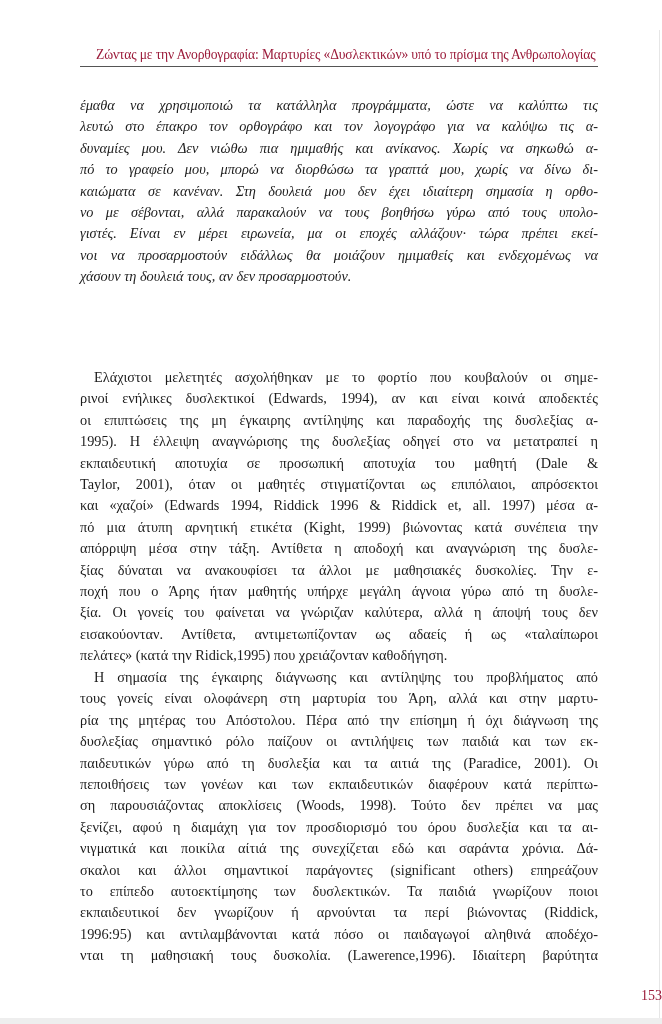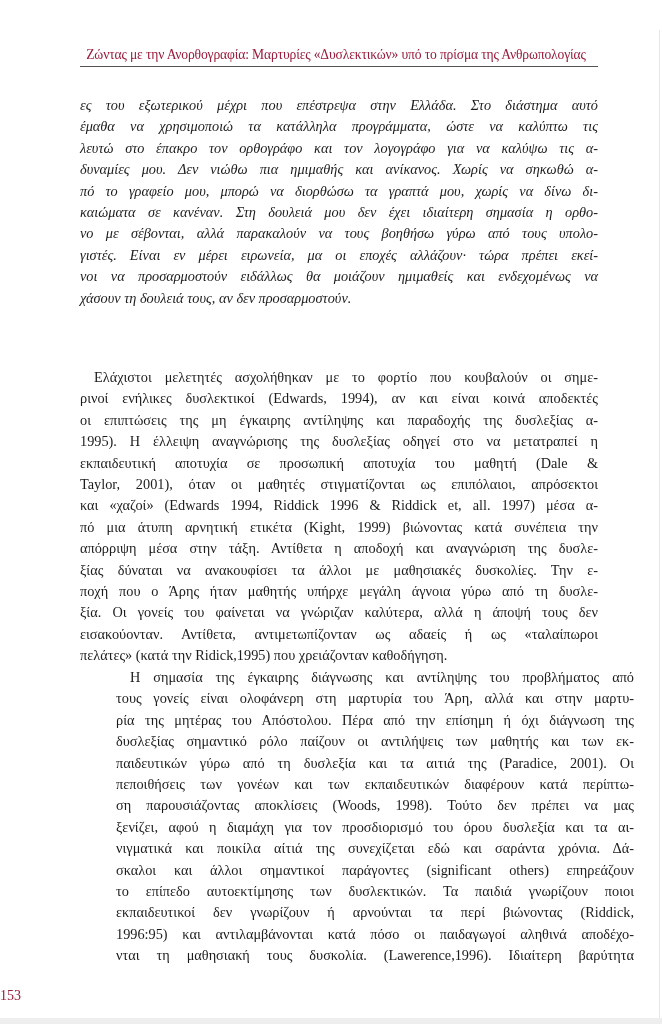--- a/index.html
+++ b/index.html
@@ -1,42 +1,41 @@
 <!DOCTYPE html>
 <html><head>
 <meta charset="utf-8">
 <style>
   html, body { margin:0; padding:0; }
   body { width:662px; height:1024px; background:#ffffff; position:relative; overflow:hidden;
          font-family:"Liberation Serif","DejaVu Serif",serif; color:#1c1c1c; }
   .page-edge { position:absolute; right:2px; top:30px; bottom:6px; width:1px; background:#e6e6e6; }
   .bottom-edge { position:absolute; left:0; right:0; bottom:0; height:6px; background:#eeeeee; }
-  .running-head { position:absolute; left:77px; top:47px; width:518px; text-align:center;
+  .running-head { position:absolute; left:96px; top:47px; width:518px; text-align:left;
                   font-size:13.6px; color:#9b1b3a; white-space:nowrap; letter-spacing:-0.15px; }
   .head-rule { position:absolute; left:80px; top:66px; width:518px; height:1px; background:#555; }
   .text-block { position:absolute; left:80px; width:518px; font-size:14.3px; line-height:21.4px; text-align:justify; }
   .quote { top:95px; font-style:italic; }
   .body1 { top:367px; }
-  .body2 { top:667px;margin-left:36px; }
+  .body2 { top:667px; }
   .line { display:block; text-align:justify; text-align-last:justify; white-space:nowrap; height:21.4px; overflow:visible; }
   .line.last { text-align-last:left; }
   .indent { padding-left:14px; }
-  .page-num { position:absolute; left:0; right:0; top:988px; text-align:left; font-size:14px; color:#9b1b3a; }
+  .page-num { position:absolute; left:0; right:0; top:988px; text-align:right; font-size:14px; color:#9b1b3a; }
 </style>
 </head>
 <body>
 
 <div class="page-edge"></div>
 <div class="bottom-edge"></div>
 
 <div class="running-head">Ζώντας με την Ανορθογραφία: Μαρτυρίες «Δυσλεκτικών» υπό το πρίσμα της Ανθρωπολογίας</div>
 <div class="head-rule"></div>
 
 <div class="text-block quote">
-  <span class="line">ες του εξωτερικού μέχρι που επέστρεψα στην Ελλάδα. Στο διάστημα αυτό</span>
   <span class="line">έμαθα να χρησιμοποιώ τα κατάλληλα προγράμματα, ώστε να καλύπτω τις</span>
   <span class="line">λευτώ στο έπακρο τον ορθογράφο και τον λογογράφο για να καλύψω τις α-</span>
   <span class="line">δυναμίες μου. Δεν νιώθω πια ημιμαθής και ανίκανος. Χωρίς να σηκωθώ α-</span>
   <span class="line">πό το γραφείο μου, μπορώ να διορθώσω τα γραπτά μου, χωρίς να δίνω δι-</span>
   <span class="line">καιώματα σε κανέναν. Στη δουλειά μου δεν έχει ιδιαίτερη σημασία η ορθο-</span>
   <span class="line">νο με σέβονται, αλλά παρακαλούν να τους βοηθήσω γύρω από τους υπολο-</span>
   <span class="line">γιστές. Είναι εν μέρει ειρωνεία, μα οι εποχές αλλάζουν· τώρα πρέπει εκεί-</span>
   <span class="line">νοι να προσαρμοστούν ειδάλλως θα μοιάζουν ημιμαθείς και ενδεχομένως να</span>
   <span class="line last">χάσουν τη δουλειά τους, αν δεν προσαρμοστούν.</span>
 </div>
@@ -55,21 +54,21 @@
   <span class="line">ποχή που ο Άρης ήταν μαθητής υπήρχε μεγάλη άγνοια γύρω από τη δυσλε-</span>
   <span class="line">ξία. Οι γονείς του φαίνεται να γνώριζαν καλύτερα, αλλά η άποψή τους δεν</span>
   <span class="line">εισακούονταν. Αντίθετα, αντιμετωπίζονταν ως αδαείς ή ως «ταλαίπωροι</span>
   <span class="line last">πελάτες» (κατά την Ridick,1995) που χρειάζονταν καθοδήγηση.</span>
 </div>
 
 <div class="text-block body2">
   <span class="line indent">Η σημασία της έγκαιρης διάγνωσης και αντίληψης του προβλήματος από</span>
   <span class="line">τους γονείς είναι ολοφάνερη στη μαρτυρία του Άρη, αλλά και στην μαρτυ-</span>
   <span class="line">ρία της μητέρας του Απόστολου. Πέρα από την επίσημη ή όχι διάγνωση της</span>
-  <span class="line">δυσλεξίας σημαντικό ρόλο παίζουν οι αντιλήψεις των μαθητής και των εκ-</span>
+  <span class="line">δυσλεξίας σημαντικό ρόλο παίζουν οι αντιλήψεις των παιδιά και των εκ-</span>
   <span class="line">παιδευτικών γύρω από τη δυσλεξία και τα αιτιά της (Paradice, 2001). Οι</span>
   <span class="line">πεποιθήσεις των γονέων και των εκπαιδευτικών διαφέρουν κατά περίπτω-</span>
   <span class="line">ση παρουσιάζοντας αποκλίσεις (Woods, 1998). Τούτο δεν πρέπει να μας</span>
   <span class="line">ξενίζει, αφού η διαμάχη για τον προσδιορισμό του όρου δυσλεξία και τα αι-</span>
   <span class="line">νιγματικά και ποικίλα αίτιά της συνεχίζεται εδώ και σαράντα χρόνια. Δά-</span>
   <span class="line">σκαλοι και άλλοι σημαντικοί παράγοντες (significant others) επηρεάζουν</span>
   <span class="line">το επίπεδο αυτοεκτίμησης των δυσλεκτικών. Τα παιδιά γνωρίζουν ποιοι</span>
   <span class="line">εκπαιδευτικοί δεν γνωρίζουν ή αρνούνται τα περί βιώνοντας (Riddick,</span>
   <span class="line">1996:95) και αντιλαμβάνονται κατά πόσο οι παιδαγωγοί αληθινά αποδέχο-</span>
   <span class="line">νται τη μαθησιακή τους δυσκολία. (Lawerence,1996). Ιδιαίτερη βαρύτητα</span>

